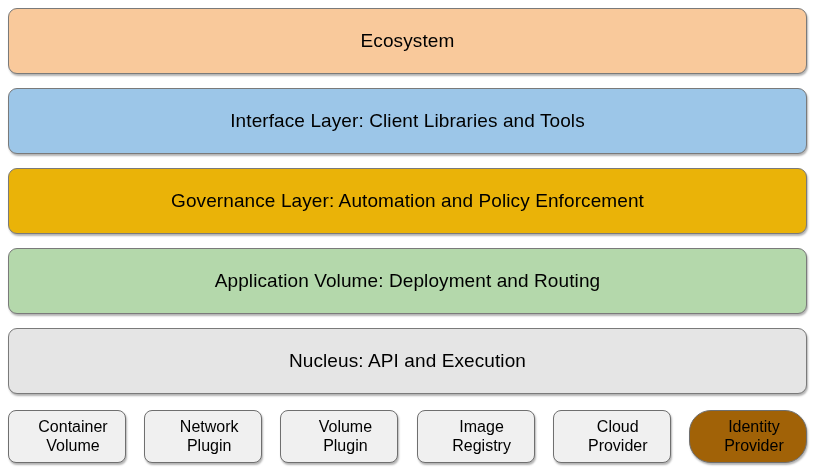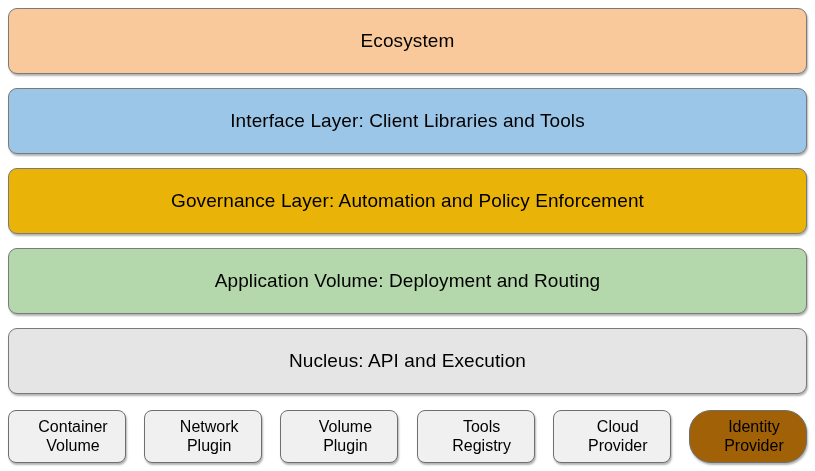--- a/index.html
+++ b/index.html
@@ -123,21 +123,21 @@
 
     <div class="component" style="background: rgb(240, 240, 240); border-color: rgb(111, 111, 111);">
       <span class="component-label">
         <span>Volume</span><br>
         <span>Plugin</span>
       </span>
     </div>
 
     <div class="component" style="background: rgb(240, 240, 240); border-color: rgb(111, 111, 111);">
       <span class="component-label">
-        <span>Tools</span><br>
+        <span>Image</span><br>
         <span>Registry</span>
       </span>
     </div>
 
     <div class="component" style="background: rgb(240, 240, 240); border-color: rgb(111, 111, 111);">
       <span class="component-label">
         <span>Cloud</span><br>
         <span>Provider</span>
       </span>
     </div>

